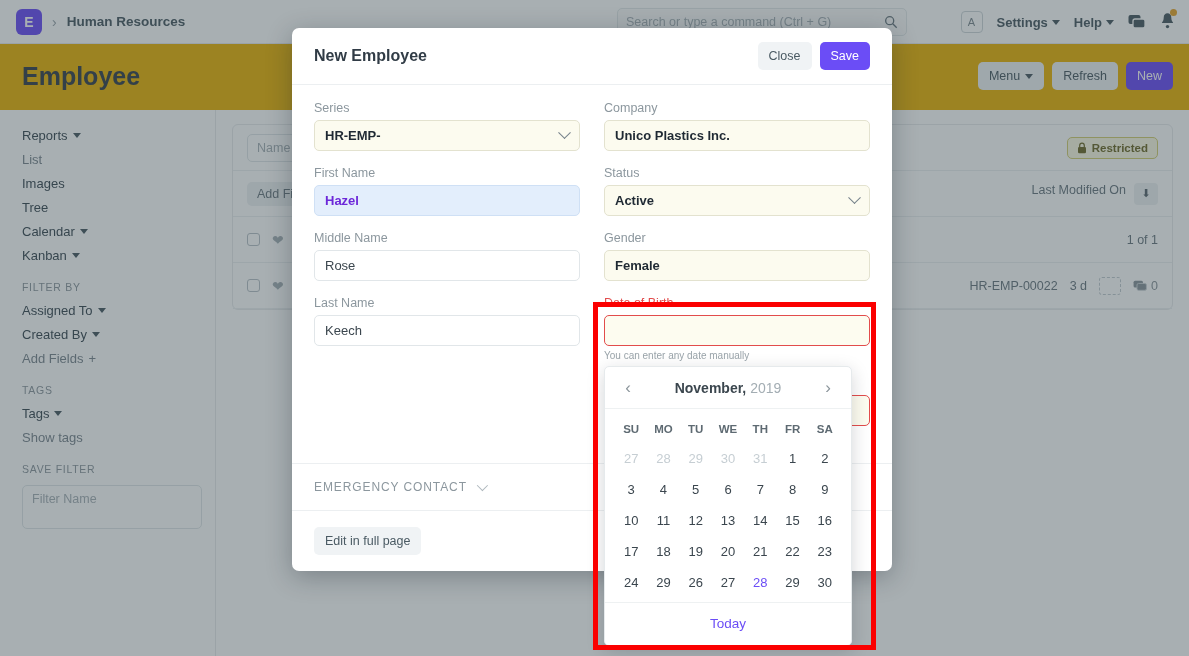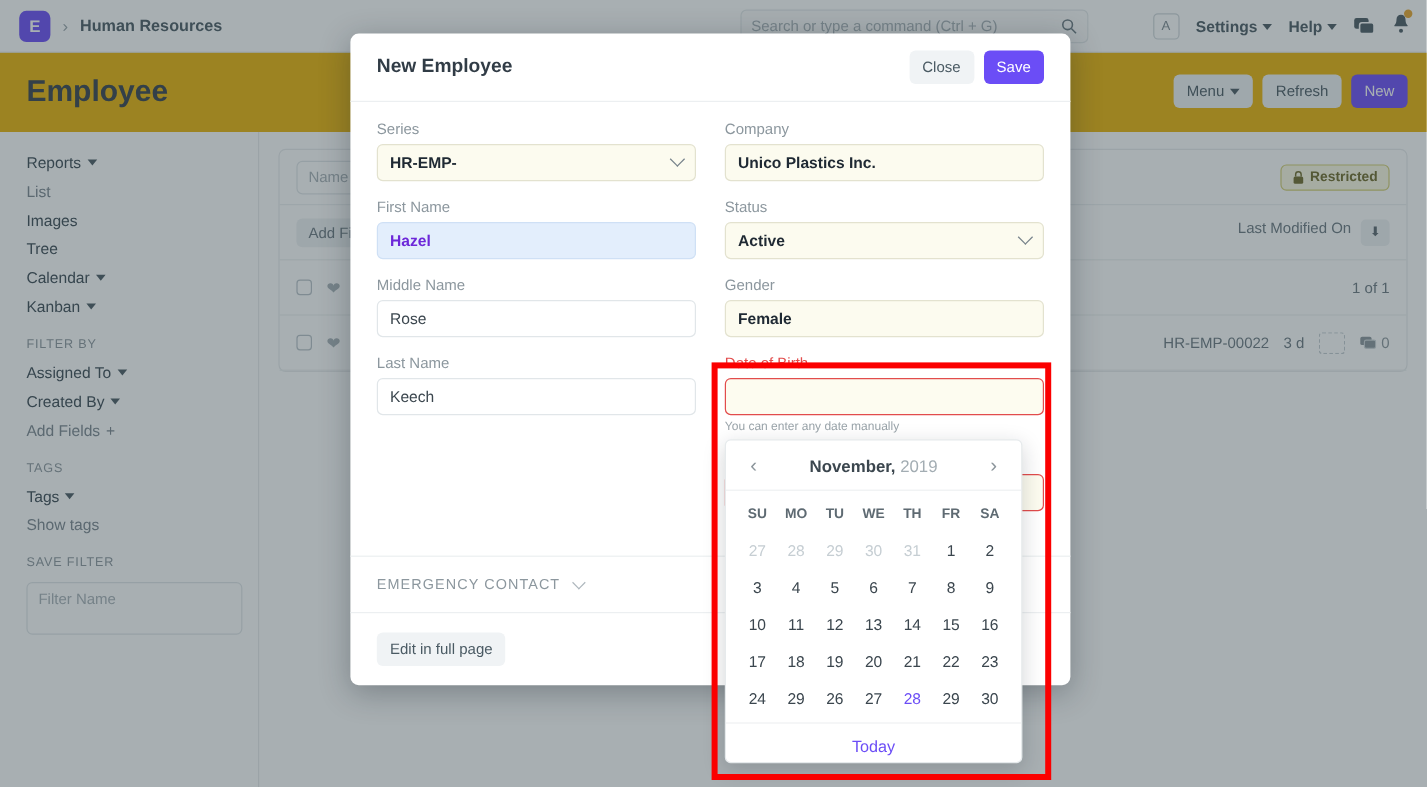--- a/index.html
+++ b/index.html
@@ -149,21 +149,21 @@
   .dp-head { height: 42px; display: flex; align-items: center; justify-content: space-between; padding: 0 14px; border-bottom: 1px solid #eef1f2; }
   .dp-arrow { font-size: 17px; color: #8b959b; width: 18px; text-align: center; }
   .dp-month { font-size: 14px; color: #3b464e; font-weight: bold; }
   .dp-year { color: #a3adb3; font-weight: normal; }
   .dp-grid { padding: 8px 10px 4px; }
   .dp-rowhead, .dp-row { display: grid; grid-template-columns: repeat(7,1fr); }
   .dp-dow { text-align: center; font-size: 11.5px; font-weight: bold; color: #5e6a72; padding: 6px 0 8px; }
   .dp-day { text-align: center; font-size: 13px; color: #3b464e; padding: 8px 0; }
   .dp-day.out { color: #c6ced3; }
   .dp-day.today { color: #6b4df6; }
-  .dp-foot { border-top: 1px solid #eef1f2; text-align: center; padding: 11px 0 3px; }
+  .dp-foot { border-top: 1px solid #eef1f2; text-align: center; padding: 11px 0 13px; }
   .dp-today-link { font-size: 13.5px; color: #6b4df6; }
 
   
   .annot {
     position: absolute; border: 5px solid #fb0000; z-index: 200; pointer-events: none;
   }
 </style>
 </head>
 <body>
 

